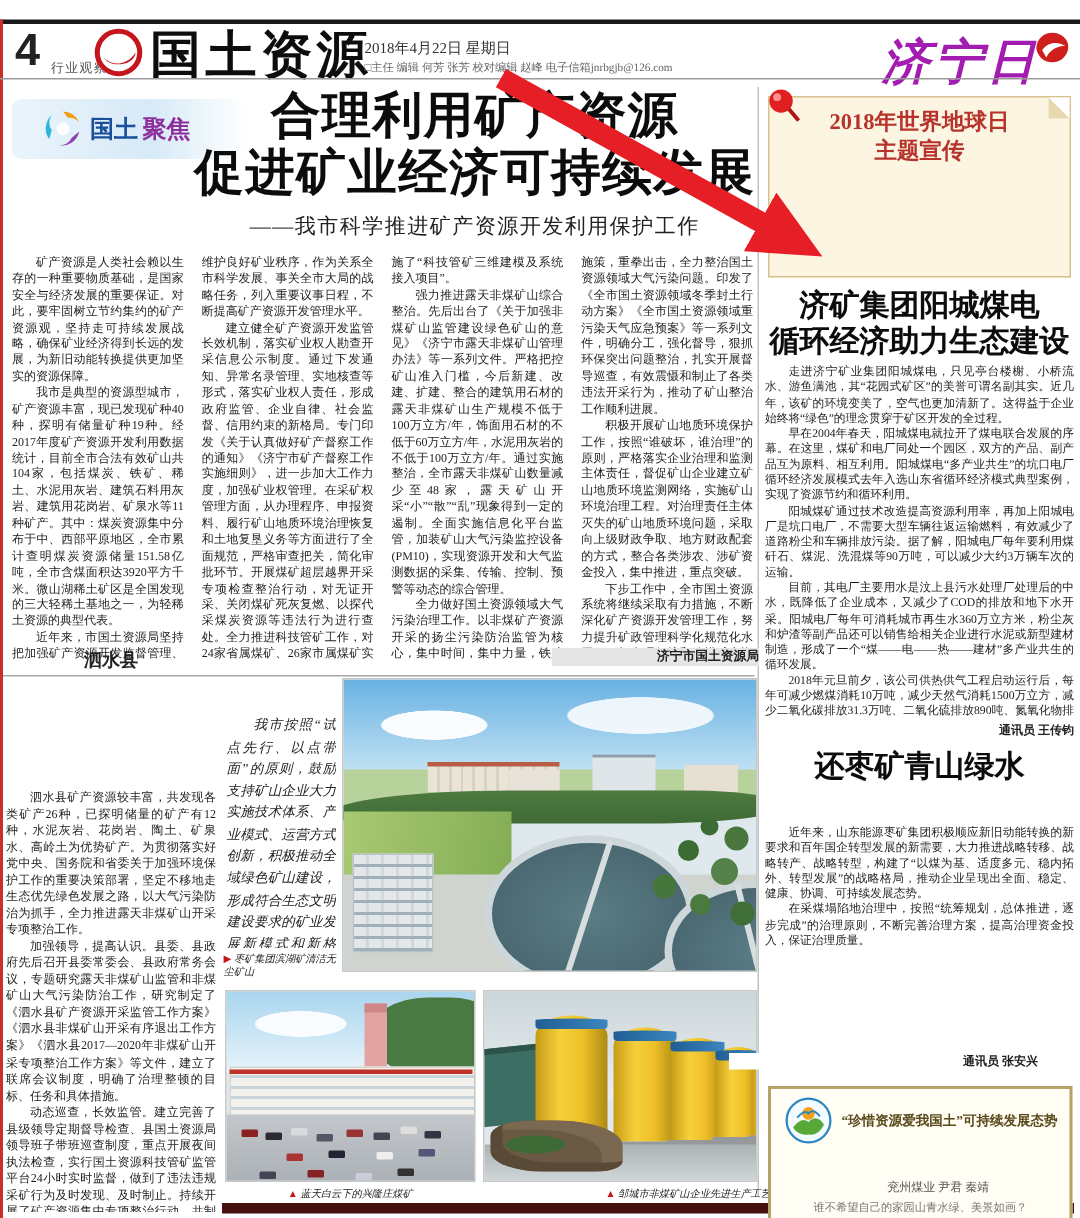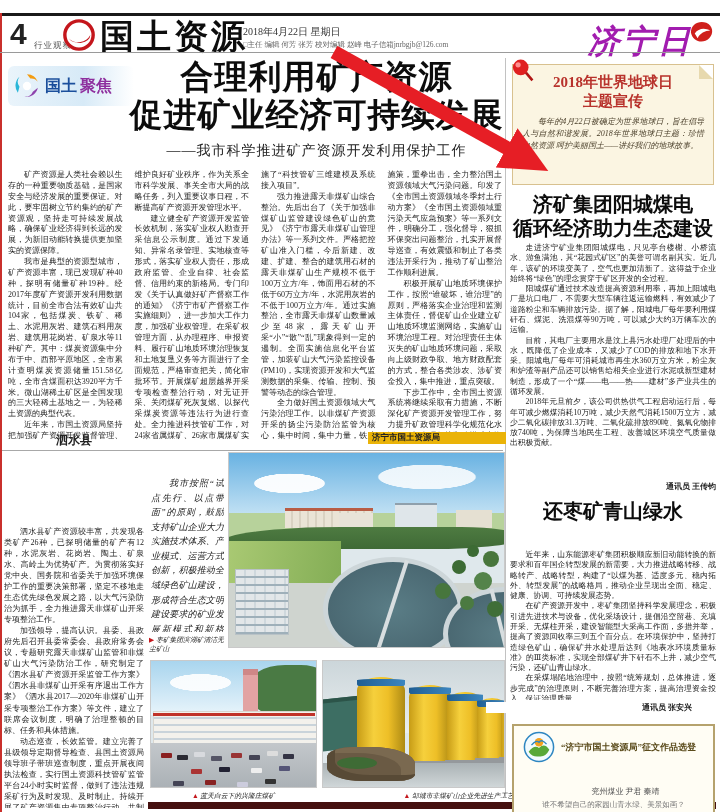--- a/index.html
+++ b/index.html
@@ -16,43 +16,43 @@
   .paper-title{left:100px;top:14px;font-size:34px;font-weight:900;color:#0d0d0d;
                font-family:"Liberation Sans",sans-serif;letter-spacing:3px;}
   .dateline1{left:243px;top:25px;font-size:10px;color:#333;}
   .dateline2{left:243px;top:40px;font-size:7.5px;color:#666;}
   .masthead{left:588px;top:20px;font-size:32px;font-weight:bold;font-style:italic;
             color:#a21caf;letter-spacing:3px;}
   .masthead-logo{left:688px;top:19px;width:27px;height:27px;}
   .hdr-rule{left:0;top:52px;width:720px;height:1px;background:#9a9a9a;}
   
   .focus-logo{left:8px;top:66px;width:118px;height:36px;display:flex;align-items:center;gap:3px;
-              background:linear-gradient(90deg,#eaf4fb,#d7eaf7 60%,#fff);border-radius:6px;padding:2px 4px;}
+              background:linear-gradient(90deg,#eaf4fb,#d7eaf7 60%,#fff);border-radius:6px;padding:2px 19px;}
   .focus-a{font-size:16px;font-weight:900;color:#1b4f9c;font-family:"Liberation Sans",sans-serif;}
   .focus-b{font-size:16px;font-weight:900;color:#8e2f9e;font-family:"Liberation Sans",sans-serif;}
   .banner{left:128px;top:58px;width:377px;text-align:center;}
   .banner .l1,.banner .l2{font-size:33px;line-height:1.16;font-weight:900;color:#0c0c0c;
         font-family:"Liberation Sans",sans-serif;letter-spacing:1px;}
   .banner .sub{margin-top:7px;font-size:14px;color:#222;letter-spacing:1px;}
   
   .earthbox{left:512px;top:64px;width:202px;height:121px;background:#fbf5e2;
             border:1px solid #d8c18f;box-sizing:border-box;padding:8px 9px 0 9px;}
   .earthbox .fold{position:absolute;right:0;top:0;width:0;height:0;
             border-left:14px solid #e7d9ae;border-top:14px solid #fff;}
   .pin{position:absolute;left:-4px;top:-8px;width:26px;height:26px;}
   .eb-title{font-size:15px;font-weight:bold;color:#b8322c;text-align:center;line-height:1.25;}
   .eb-body{margin-top:5px;font-size:8px;line-height:1.5;color:#4a3f2a;font-style:italic;text-align:justify;}
   .eb-body p{margin:0;text-indent:2em;}
   
   .v-divider{left:505px;top:58px;width:1px;height:740px;background:#c2c2c2;}
   .main-article{left:8px;top:170px;width:494px;height:276px;overflow:hidden;
         column-count:4;column-gap:12px;font-size:8px;line-height:1.36;text-align:justify;color:#1d1d1d;}
   .main-article p{margin:0;text-indent:2em;}
-  .main-byline{left:368px;top:432px;width:134px;text-align:left;font-size:8.5px;
-        font-weight:bold;background:#eab308;padding-left:4px;}
+  .main-byline{left:368px;top:432px;width:134px;text-align:right;font-size:8.5px;
+        font-weight:bold;background:#e5e5e5;padding-left:4px;}
   .h-divider{left:2px;top:450px;width:501px;height:1px;background:#a8a8a8;}
   
   .sishui-kicker{left:4px;top:432px;width:140px;text-align:center;font-size:12px;font-weight:bold;color:#222;}
   .sishui-title{left:4px;top:470px;width:140px;text-align:center;font-size:19px;font-weight:bold;
         color:#0e0e0e;line-height:1.25;}
   .sishui-body{left:4px;top:526px;width:140px;height:282px;overflow:hidden;
         font-size:8px;line-height:1.38;text-align:justify;color:#1d1d1d;}
   .sishui-body p{margin:0;text-indent:2em;}
   
   .mid-note{left:151px;top:476px;width:73px;height:156px;overflow:hidden;font-size:9px;
@@ -200,21 +200,20 @@
     <span class="pin">
       <svg viewBox="0 0 20 20" width="26" height="26">
           <circle cx="9" cy="8" r="6" fill="#e02020"></circle>
           <circle cx="7" cy="6" r="2" fill="#ff8f8f"></circle>
           <line x1="13" y1="12" x2="18" y2="18" stroke="#b01515" stroke-width="2"></line>
         </svg>
     </span>
     <div class="eb-title">2018年世界地球日</div>
     <div class="eb-title">主题宣传</div>
     <div class="eb-body">
-      <p>每年的4月22日被确定为世界地球日，旨在倡导人与自然和谐发展。2018年世界地球日主题：珍惜自然资源 呵护美丽国土——讲好我们的地球故事。</p>
     </div>
   </div>
 
   <div class="abs v-divider"></div>
   <div class="abs h-divider"></div>
 
   <div class="abs main-article">
     <p>矿产资源是人类社会赖以生存的一种重要物质基础，是国家安全与经济发展的重要保证。对此，要牢固树立节约集约的矿产资源观，坚持走可持续发展战略，确保矿业经济得到长远的发展，为新旧动能转换提供更加坚实的资源保障。</p>
     <p>我市是典型的资源型城市，矿产资源丰富，现已发现矿种40种，探明有储量矿种19种。经2017年度矿产资源开发利用数据统计，目前全市合法有效矿山共104家，包括煤炭、铁矿、稀土、水泥用灰岩、建筑石料用灰岩、建筑用花岗岩、矿泉水等11种矿产。其中：煤炭资源集中分布于中、西部平原地区，全市累计查明煤炭资源储量151.58亿吨，全市含煤面积达3920平方千米。微山湖稀土矿区是全国发现的三大轻稀土基地之一，为轻稀土资源的典型代表。</p>
     <p>近年来，市国土资源局坚持把加强矿产资源开发监督管理、维护良好矿业秩序，作为关系全市科学发展、事关全市大局的战略任务，列入重要议事日程，不断提高矿产资源开发管理水平。</p>
@@ -290,46 +289,46 @@
     <span>邹城市非煤矿山企业先进生产工艺</span>
   </div>
   <div class="abs bottom-bar"></div>
 
   <div class="abs sb1-title">
     <div>济矿集团阳城煤电</div>
     <div>循环经济助力生态建设</div>
   </div>
   <div class="abs sb-body sb1-body">
     <p>走进济宁矿业集团阳城煤电，只见亭台楼榭、小桥流水、游鱼满池，其“花园式矿区”的美誉可谓名副其实。近几年，该矿的环境变美了，空气也更加清新了。这得益于企业始终将“绿色”的理念贯穿于矿区开发的全过程。</p>
+    <p>早在2004年春天，阳城煤电就拉开了煤电联合发展的序幕。在这里，煤矿和电厂同处一个园区，双方的产品、副产品互为原料、相互利用。阳城煤电“多产业共生”的坑口电厂循环经济发展模式去年入选山东省循环经济模式典型案例，实现了资源节约和循环利用。</p>
     <p>阳城煤矿通过技术改造提高资源利用率，再加上阳城电厂是坑口电厂，不需要大型车辆往返运输燃料，有效减少了道路粉尘和车辆排放污染。据了解，阳城电厂每年要利用煤矸石、煤泥、洗混煤等90万吨，可以减少大约3万辆车次的运输。</p>
     <p>目前，其电厂主要用水是汶上县污水处理厂处理后的中水，既降低了企业成本，又减少了COD的排放和地下水开采。阳城电厂每年可消耗城市再生水360万立方米，粉尘灰和炉渣等副产品还可以销售给相关企业进行水泥或新型建材制造，形成了一个“煤——电——热——建材”多产业共生的循环发展。</p>
     <p>2018年元旦前夕，该公司供热供气工程启动运行后，每年可减少燃煤消耗10万吨，减少天然气消耗1500万立方，减少二氧化碳排放31.3万吨、二氧化硫排放890吨、氮氧化物排放740吨，为保障当地民生工程、改善城区环境空气质量做出积极贡献。</p>
   </div>
   <div class="abs sb1-byline">通讯员 王传钧</div>
 
   <div class="abs sb2-title">
     <div>还枣矿青山绿水</div>
   </div>
   <div class="abs sb-body sb2-body">
     <p>近年来，山东能源枣矿集团积极顺应新旧动能转换的新要求和百年国企转型发展的新需要，大力推进战略转移、战略转产、战略转型，构建了“以煤为基、适度多元、稳内拓外、转型发展”的战略格局，推动企业呈现出全面、稳定、健康、协调、可持续发展态势。</p>
-    <p>在矿产资源开发中，枣矿集团坚持科学发展理念，积极引进先进技术与设备，优化采场设计，提倡沿空留巷、充填开采、无煤柱开采，建设智能型大采高工作面，多措并举，提高了资源回收率三到五个百分点。在环境保护中，坚持打造绿色矿山，确保矿井水处理后达到《地表水环境质量标准》的Ⅲ类标准，实现全部煤矿井下矸石不上井，减少空气污染，还矿山青山绿水。</p>
     <p>在采煤塌陷地治理中，按照“统筹规划，总体推进，逐步完成”的治理原则，不断完善治理方案，提高治理资金投入，保证治理质量。</p>
   </div>
   <div class="abs sb2-byline">通讯员 张安兴</div>
 
   <div class="abs contest">
     <span class="contest-logo">
       <svg viewBox="0 0 34 34" width="32" height="32">
           <circle cx="17" cy="17" r="15.5" fill="#f2fbff" stroke="#2e86c1" stroke-width="1.6"></circle>
           <path d="M6 22 Q12 14 17 18 Q23 12 28 20 Q24 28 17 27 Q10 28 6 22Z" fill="#58a838"></path>
           <circle cx="17" cy="12" r="4.5" fill="#f3a21d"></circle>
           <path d="M9 15 Q14 9 17 12 Q20 8 25 14" fill="none" stroke="#2e86c1" stroke-width="1.4"></path>
         </svg>
     </span>
-    <div class="contest-badge">“济宁市国土资源局”征文作品选登</div>
+    <div class="contest-badge">“珍惜资源爱我国土”可持续发展态势</div>
     <div class="contest-byline">兖州煤业 尹君 秦靖</div>
     <div class="contest-excerpt">谁不希望自己的家园山青水绿、美景如画？</div>
   </div>
 
   <div class="abs arrow-overlay">
     <svg width="250" height="160" viewBox="0 0 250 160">
       <defs>
         <marker id="ah" markerWidth="3.4" markerHeight="3.2" refX="0.6" refY="1.6" orient="auto">
           <path d="M0,0 L3.4,1.6 L0,3.2 z" fill="#e61e25"></path>
         </marker>

